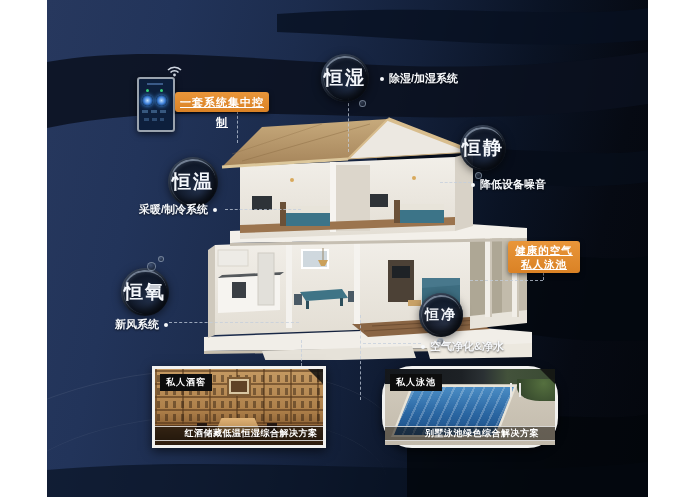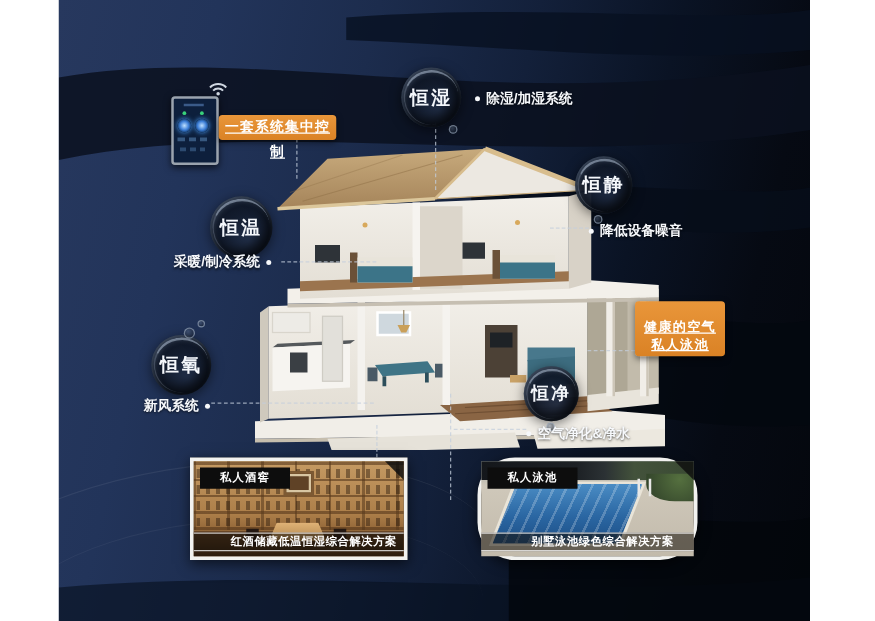--- a/index.html
+++ b/index.html
@@ -44,21 +44,21 @@
   .panel .k1{left:3px;} .panel .k2{left:17px;}
   .panel .r1{position:absolute;left:3px;top:31px;width:25px;height:3px;
     background:repeating-linear-gradient(90deg,#37587f 0 6px,transparent 6px 9px);}
   .panel .r2{position:absolute;left:5px;top:39px;width:20px;height:3px;
     background:repeating-linear-gradient(90deg,#2c4a70 0 5px,transparent 5px 8px);}
   .wifi{position:absolute;left:119px;top:63px;}
   
   .photo{position:absolute;width:168px;height:76px;border:3px solid #f2f2f0;background:#222;
     box-shadow:0 3px 10px rgba(0,0,0,0.6);}
   .photo .tag{position:absolute;left:5px;top:5px;background:#0d0d0d;color:#fff;font-size:9px;
-    font-weight:bold;padding:2px 16px;letter-spacing:1px;z-index:4;}
+    font-weight:bold;padding:2px 6px;letter-spacing:1px;z-index:4;}
   .photo .caption{position:absolute;left:0;right:0;bottom:4px;height:13px;line-height:13px;z-index:4;
     background:rgba(22,16,10,0.55);border-top:1px solid rgba(255,255,255,0.75);
     border-bottom:1px solid rgba(255,255,255,0.75);color:#fff;font-size:9px;font-weight:bold;
     text-align:center;letter-spacing:0.5px;padding-left:24px;}
   .photo .ribbon{position:absolute;right:0;top:0;width:0;height:0;z-index:4;
     border-left:15px solid transparent;border-top:15px solid rgba(15,15,15,0.85);}
   
   .wine-scene{position:absolute;inset:0;overflow:hidden;
     background:linear-gradient(180deg,#c59a63 0%,#ad7f49 55%,#8a5f33 78%);}
   .wine-shelves{position:absolute;left:0;top:0;right:0;height:55px;
@@ -87,21 +87,21 @@
     background:#e9e4d8;clip-path:polygon(16% 0,100% 0,84% 100%,0 100%);}
   .pool-water{position:absolute;left:9px;top:18px;width:120px;height:48px;
     background:linear-gradient(180deg,#4a8cc4 0%,#2a66a2 55%,#1d4f86 100%);
     clip-path:polygon(16% 0,100% 0,84% 100%,0 100%);}
   .pool-water::after{content:"";position:absolute;inset:0;
     background:repeating-linear-gradient(115deg,rgba(255,255,255,0.22) 0 2px,transparent 2px 9px);
     clip-path:inherit;}
   .pool-ladder{position:absolute;right:34px;top:14px;width:7px;height:14px;
     border-left:2px solid #e8e8e6;border-right:2px solid #e8e8e6;}
   
-  .bubble-s{font-size:15px;} .bubble-xs{font-size:14px;}
+  .bubble-s{font-size:19px;} .bubble-xs{font-size:14px;}
 </style>
 </head>
 <body>
 
 <div id="canvas">
   <div id="stage">
 
     <svg class="bg-svg" viewBox="0 0 601 497">
       <path d="M0,62 C160,34 340,92 601,52 L601,104 C380,138 170,92 0,128 Z" fill="#0a111f" opacity="0.85"></path>
       <path d="M230,14 C390,2 520,20 601,8 L601,40 C470,52 350,36 230,32 Z" fill="#081020" opacity="0.8"></path>
@@ -221,21 +221,21 @@
     </div>
     <svg class="wifi" width="17" height="14" viewBox="0 0 17 14">
       <path d="M2,7 A9,9 0 0 1 15,7" fill="none" stroke="#cfd6e0" stroke-width="1.6"></path>
       <path d="M4.5,9.5 A5.6,5.6 0 0 1 12.5,9.5" fill="none" stroke="#cfd6e0" stroke-width="1.6"></path>
       <circle cx="8.5" cy="12" r="1.4" fill="#cfd6e0"></circle>
     </svg>
 
     <div class="orange-box" style="left:128px;top:92px;width:94px;height:20px;line-height:20px;font-size:11px;letter-spacing:1px;">
       <span>一套系统集中控制</span>
     </div>
-    <div class="orange-box" style="left:461px;top:241px;width:72px;height:30px;font-size:10.5px;line-height:14px;padding-top:14px;letter-spacing:1px;text-align:center;">
+    <div class="orange-box" style="left:461px;top:241px;width:72px;height:30px;font-size:10.5px;line-height:14px;padding-top:2px;letter-spacing:1px;text-align:center;">
       <div>健康的空气</div>
       <div>私人泳池</div>
     </div>
 
     <div class="bubble bubble-s" style="left:274px;top:54px;width:48px;height:48px;">
       <span>恒湿</span>
     </div>
     <div class="bubble bubble-s" style="left:413px;top:125px;width:46px;height:46px;">
       <span>恒静</span>
     </div>

